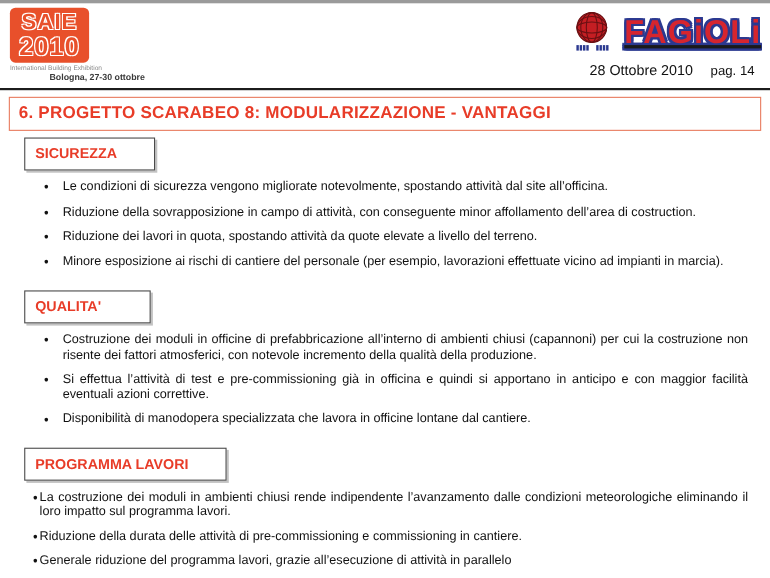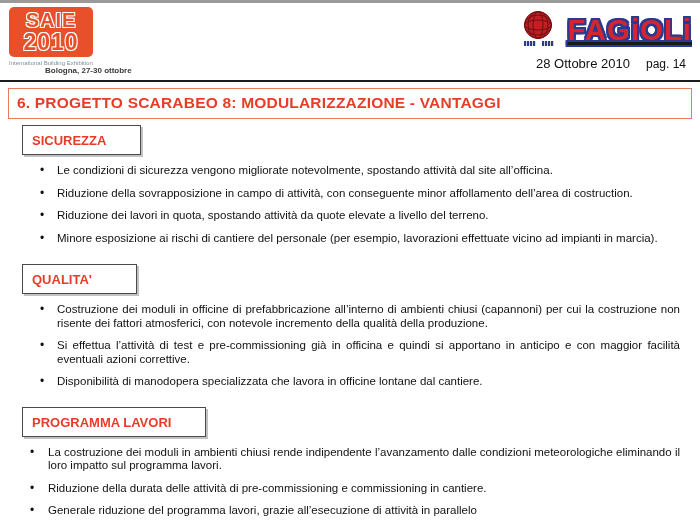--- a/index.html
+++ b/index.html
@@ -6,21 +6,21 @@
   .slide{
     position:relative;width:700px;height:525px;background:#ffffff;
     font-family:"Liberation Sans","DejaVu Sans",sans-serif;color:#1a1a1a;
     overflow:hidden;
   }
   .top-edge{height:3px;background:#9a9a9a;}
   
   .header{position:relative;height:77px;}
   .saie-logo{position:absolute;left:9px;top:4px;width:82px;}
   .saie-box{
-    width:84px;height:50px;background:#E8502B;border-radius:5px;
+    width:72px;height:50px;background:#E8502B;border-radius:5px;
     display:flex;flex-direction:column;align-items:center;justify-content:center;
     line-height:1;
   }
   .saie-word{
     color:#E8502B;font-weight:800;letter-spacing:1px;
     text-shadow:-1px -1px 0 #fff,1px -1px 0 #fff,-1px 1px 0 #fff,1px 1px 0 #fff;
   }
   .saie-w1{font-size:20px;}
   .saie-w2{font-size:23px;margin-top:1px;}
   .saie-tag1{font-size:6px;color:#8a8a8a;margin-top:3px;white-space:nowrap;}
@@ -56,21 +56,21 @@
   .section:nth-child(3) .section-label-box{padding-right:34px;margin-top:9px;}
   .section-label{font-size:13px;font-weight:bold;color:#E83C28;white-space:nowrap;}
   ul.bullets{list-style:none;margin:9px 20px 0 0;padding:0;}
   ul.bullets li{
     position:relative;padding-left:57px;margin-bottom:9px;
     font-size:11.5px;line-height:13.5px;text-align:justify;color:#111;
   }
   ul.bullets li::before{
     content:"\2022";position:absolute;left:40px;top:0;font-size:12px;
   }
-  .section:nth-child(3) ul.bullets li{padding-left:48px;}
+  .section:nth-child(3) ul.bullets li{padding-left:36px;}
   .section:nth-child(3) ul.bullets li::before{left:30px;}
   
   .globe{width:42px;height:42px;flex:0 0 auto;}
 </style>
 </head>
 <body>
 
 <div class="slide">
   <div class="top-edge"></div>
 

